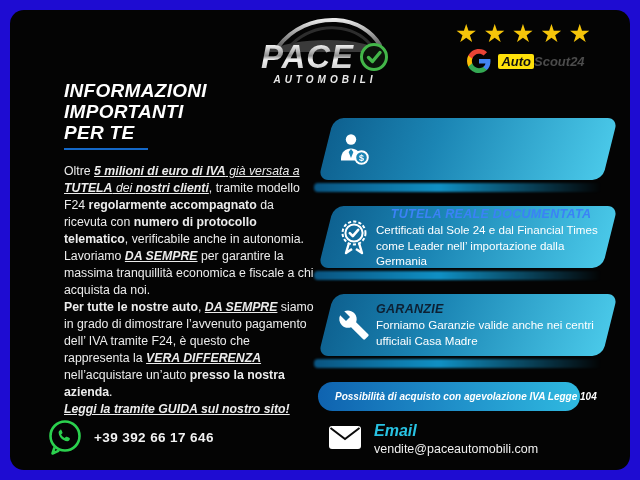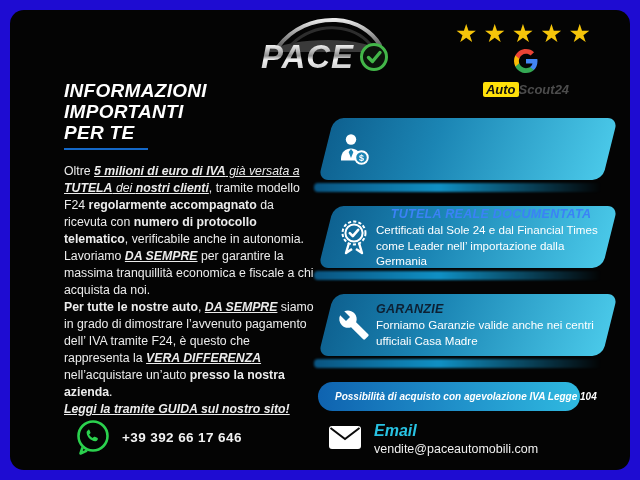--- a/index.html
+++ b/index.html
@@ -29,21 +29,21 @@
     -webkit-background-clip:text;background-clip:text;color:transparent;
     line-height:1;
   }
   .logo-sub{
     font-size:10px;font-weight:700;font-style:italic;letter-spacing:4px;
     color:#e9e9e9;margin-top:1px;
   }
   
   .rating{position:absolute;right:14px;top:8px;width:180px;text-align:center;}
   .stars{color:#f6c50a;font-size:25px;letter-spacing:6px;line-height:1.2;white-space:nowrap;}
-  .rating-row{display:flex;align-items:center;justify-content:center;gap:7px;margin-top:1px;flex-direction:column;}
+  .rating-row{display:flex;align-items:center;justify-content:center;gap:7px;margin-top:1px;}
   .as-auto{background:#ffe10a;color:#101010;font-weight:800;font-size:13px;padding:0 3px;border-radius:2px;font-style:italic;}
   .as-scout{color:#4c4c4c;font-weight:800;font-size:13px;font-style:italic;}
   
   .leftcol{position:absolute;left:54px;top:70px;width:252px;}
   .headline{font-size:19px;line-height:21px;font-weight:800;font-style:italic;color:#fff;letter-spacing:.3px;}
   .head-rule{width:84px;height:2px;background:#1468c8;margin-top:5px;}
   .bodytext{margin-top:13px;font-size:12.3px;line-height:17px;color:#ececec;}
   .bodytext p{margin:0;}
   .b{font-weight:800;}
   .i{font-style:italic;}
@@ -71,21 +71,21 @@
   .banner-title.center{text-align:center;}
   .banner-line{font-size:11.6px;line-height:15px;color:#ffffff;margin-top:1px;}
   
   .pill{
     position:relative;margin-top:0;width:262px;height:29px;border-radius:15px;
     background:linear-gradient(90deg,#0f63b0 0%,#2fb9e0 100%);
     display:flex;align-items:center;gap:7px;padding:0 10px;
   }
   .pill-label{font-size:10px;font-weight:700;font-style:italic;color:#fff;white-space:nowrap;}
   
-  .whatsapp{position:absolute;left:64px;top:408px;display:flex;align-items:center;}
+  .whatsapp{position:absolute;left:36px;top:408px;display:flex;align-items:center;}
   .wa-number{font-size:13.5px;font-weight:800;color:#f2f2f2;margin-left:10px;letter-spacing:.4px;}
   .emailblk{position:absolute;left:318px;top:412px;display:flex;align-items:flex-start;}
   .email-text{margin-left:12px;}
   .email-label{font-size:16px;font-weight:800;font-style:italic;color:#28c2e2;}
   .email-addr{font-size:12.5px;color:#f0f0f0;margin-top:2px;}
 </style>
 </head>
 <body>
 
 <div class="frame">
@@ -103,20 +103,21 @@
         <path d="M16 33 C30 14 52 5 74 6 C95 7 110 18 118 31" fill="none" stroke="url(#carg)" stroke-width="4" stroke-linecap="round"></path>
         <path d="M30 30 C42 19 58 13 74 14 C88 15 100 21 108 30" fill="none" stroke="#2d2d2d" stroke-width="3" stroke-linecap="round"></path>
       </svg>
       <div class="pace-row">
         <span class="pace-text">PACE</span>
         <svg width="30" height="30" viewBox="0 0 30 30">
           <circle cx="15" cy="15" r="12.5" fill="#0b130b" stroke="#43b649" stroke-width="3"></circle>
           <path d="M9.5 15.5 L13.5 19.5 L21 10.5" fill="none" stroke="#43b649" stroke-width="3.4" stroke-linecap="round" stroke-linejoin="round"></path>
         </svg>
       </div>
+      <div class="logo-sub">AUTOMOBILI</div>
     </div>
 
     <div class="rating">
       <div class="stars">★★★★★</div>
       <div class="rating-row">
         <svg width="24" height="24" viewBox="0 0 24 24">
           <path fill="#4285F4" d="M23.49 12.27c0-.79-.07-1.54-.19-2.27H12v4.51h6.47c-.29 1.48-1.14 2.73-2.4 3.58v3h3.86c2.26-2.09 3.56-5.17 3.56-8.82z"></path>
           <path fill="#34A853" d="M12 24c3.24 0 5.95-1.08 7.93-2.91l-3.86-3c-1.08.72-2.45 1.16-4.07 1.16-3.13 0-5.78-2.11-6.73-4.96H1.29v3.09C3.26 21.3 7.31 24 12 24z"></path>
           <path fill="#FBBC05" d="M5.27 14.29c-.25-.72-.38-1.49-.38-2.29s.14-1.57.38-2.29V6.62H1.29C.47 8.24 0 10.06 0 12s.47 3.76 1.29 5.38l3.98-3.09z"></path>
           <path fill="#EA4335" d="M12 4.75c1.77 0 3.35.61 4.6 1.8l3.42-3.42C17.95 1.19 15.24 0 12 0 7.31 0 3.26 2.7 1.29 6.62l3.98 3.09c.95-2.85 3.6-4.96 6.73-4.96z"></path>

